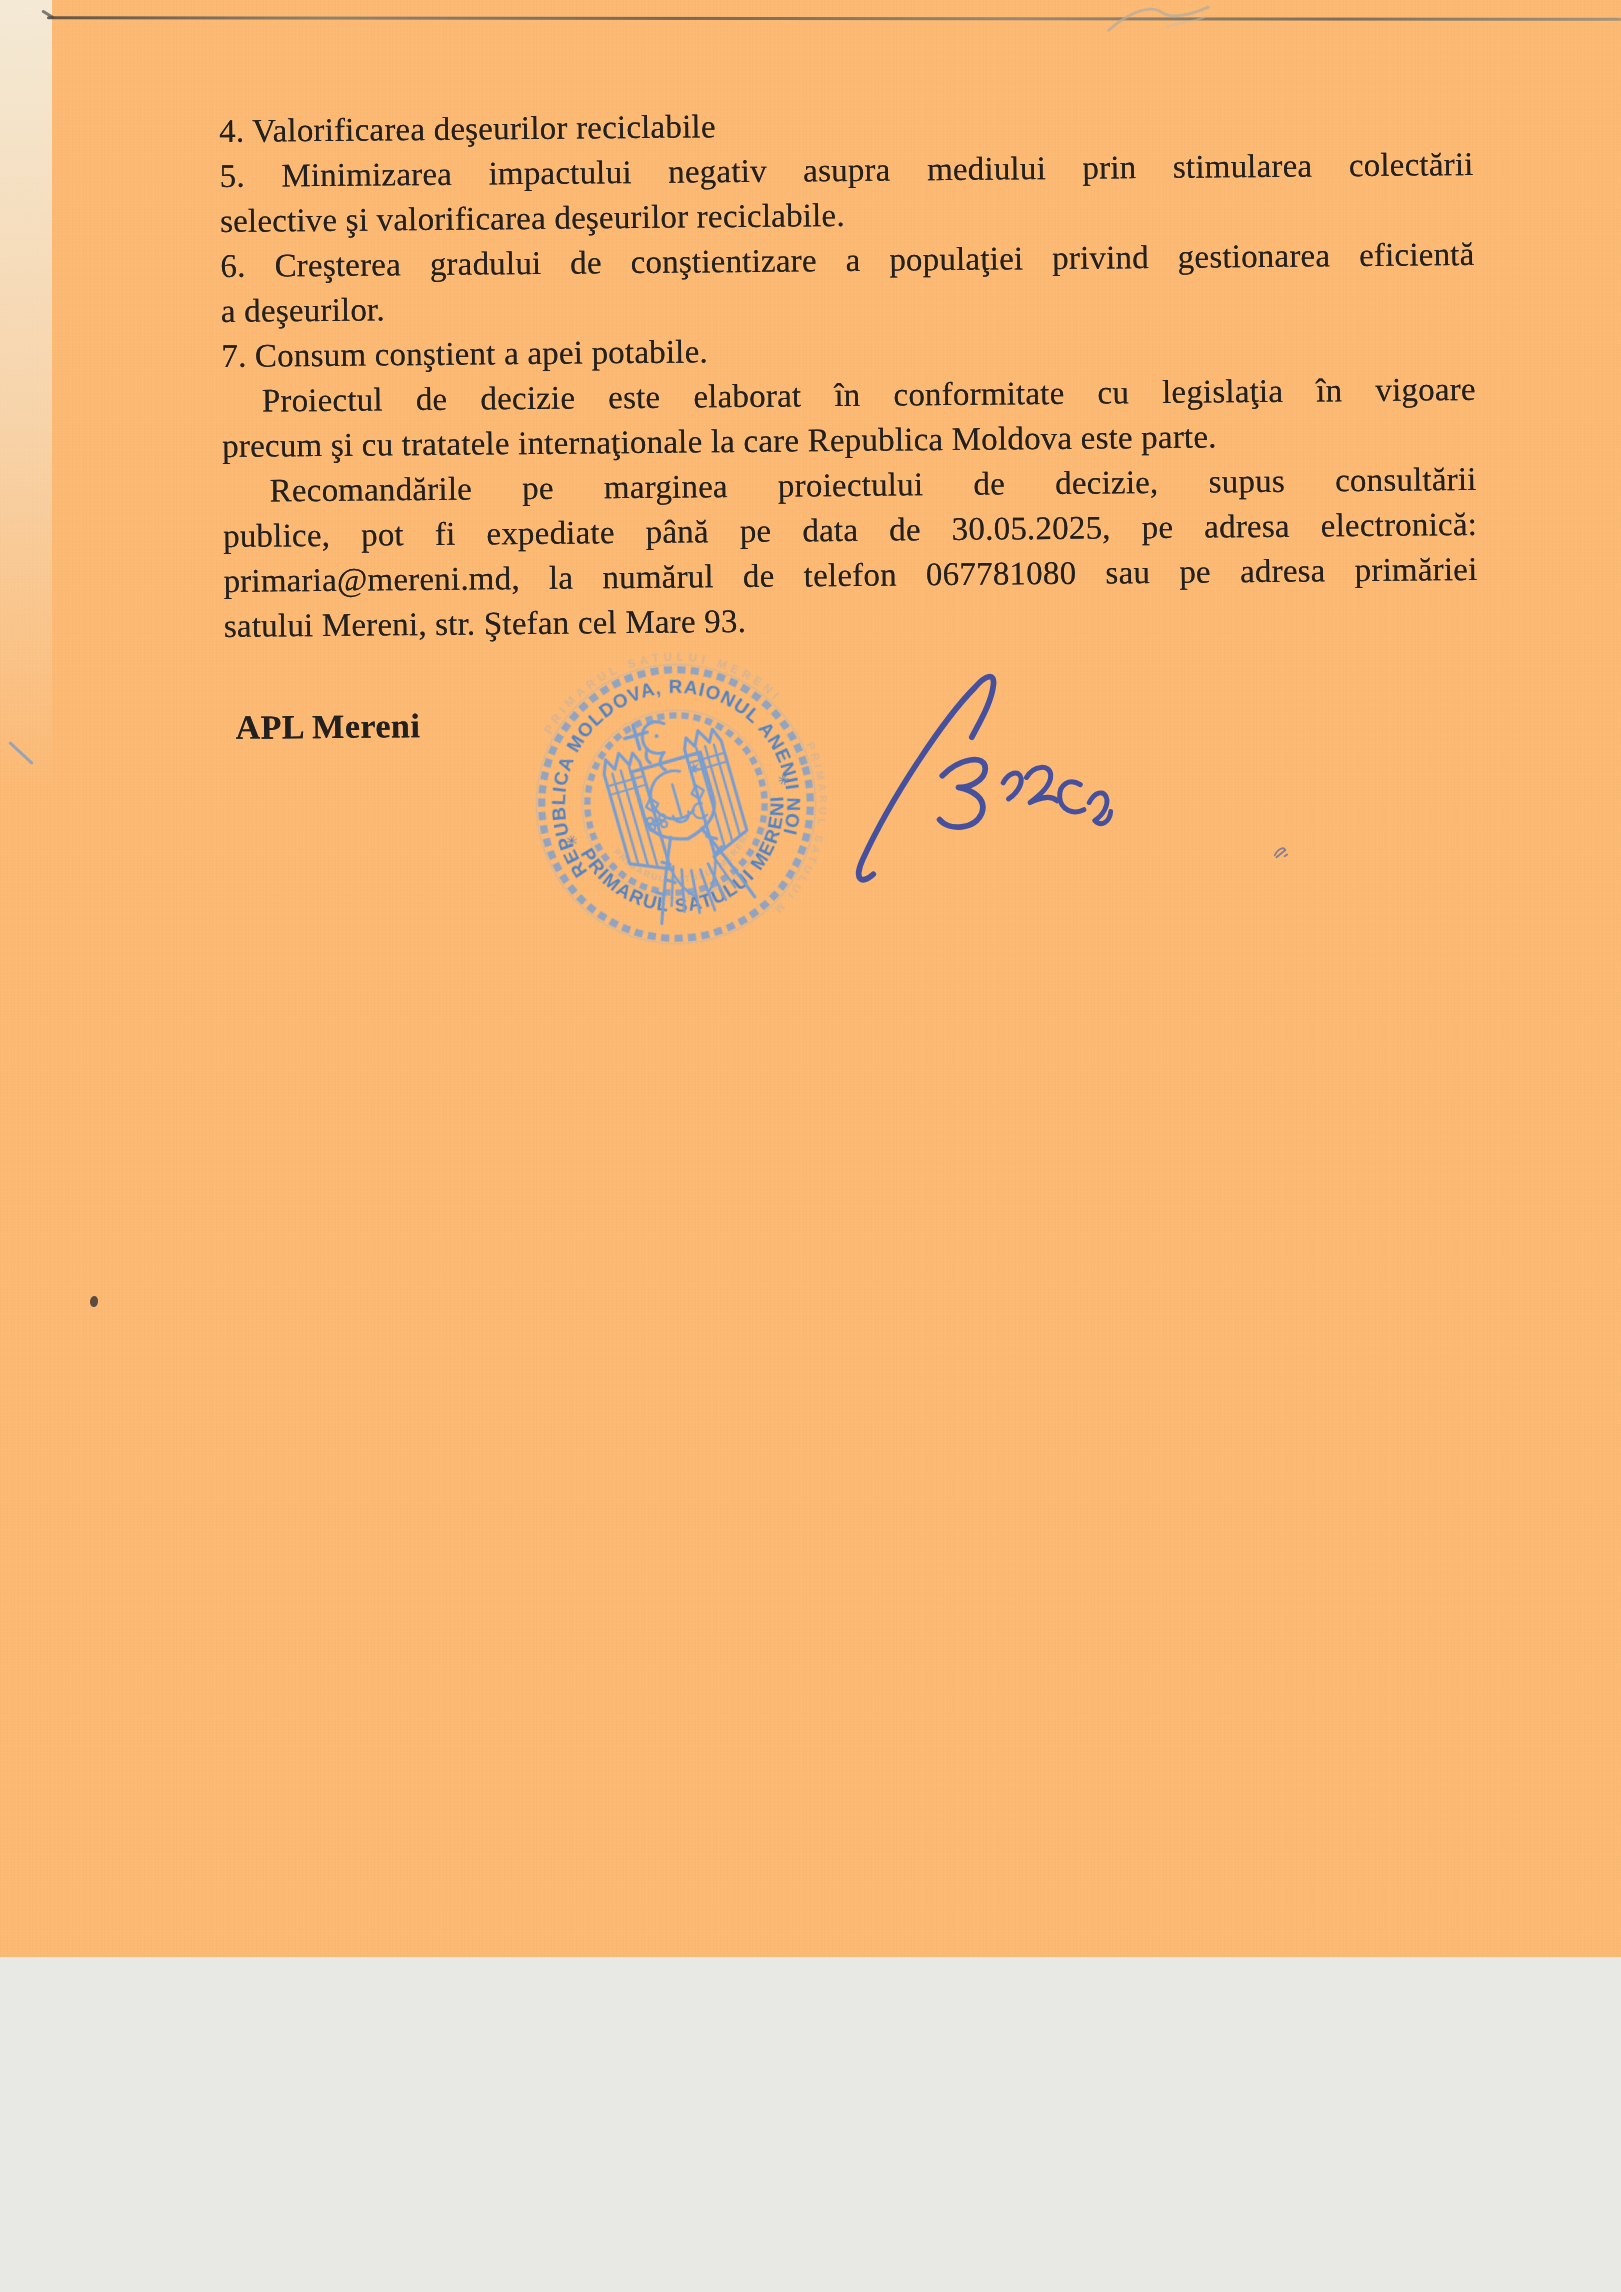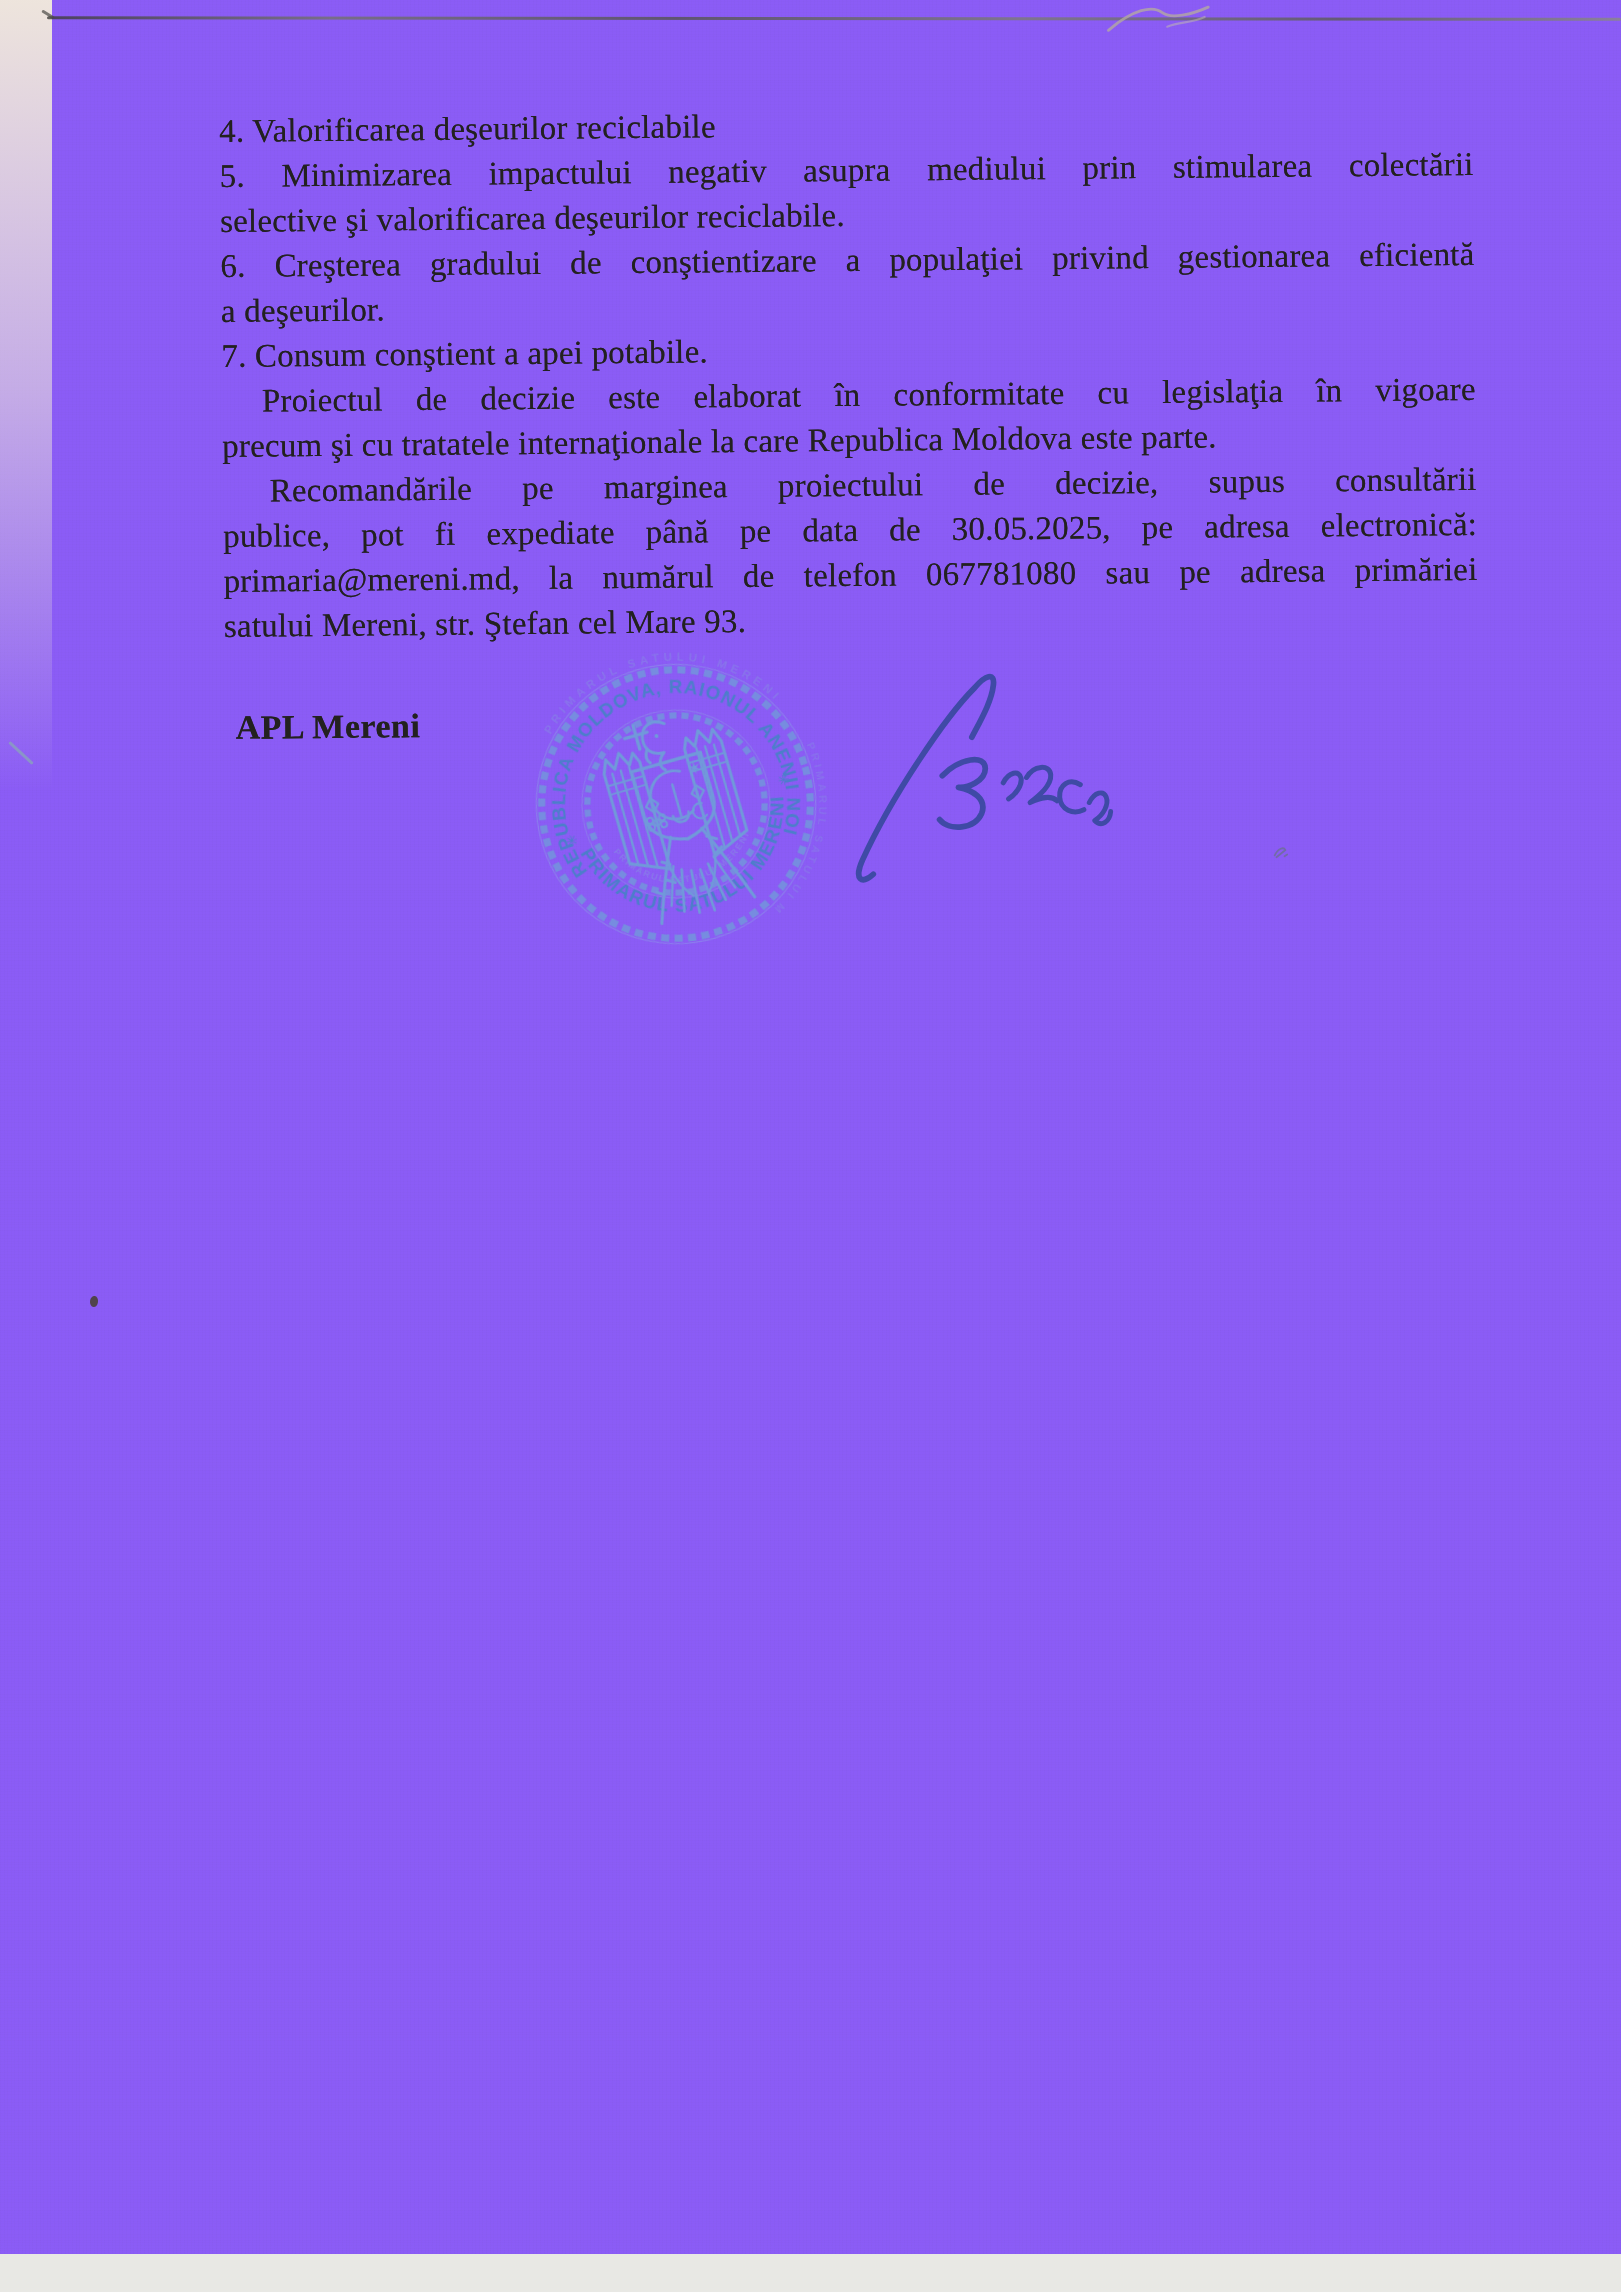--- a/index.html
+++ b/index.html
@@ -1,18 +1,18 @@
 <!DOCTYPE html>
 <html style="font-size:14.3px"><head>
 <meta charset="utf-8">
 <style>
   html,body{margin:0;padding:0;background:#e8e8e4;}
   .page{
-    position:relative;width:1621px;height:2254px;overflow:hidden;
-    background:#8b5cf6;
+    position:relative;width:1621px;height:1957px;overflow:hidden;
+    background:#fdba74;
     font-family:"Liberation Serif","DejaVu Serif",serif;
   }
   .texture{
     position:absolute;inset:0;pointer-events:none;
     background:
       repeating-linear-gradient(90deg, rgba(60,60,50,0.016) 0 0.9px, transparent 0.9px 3.6px),
       repeating-linear-gradient(0deg, rgba(60,60,50,0.012) 0 0.9px, transparent 0.9px 2.7px);
   }
   .left-strip{
     position:absolute;left:0;top:0;width:52px;height:878px;

